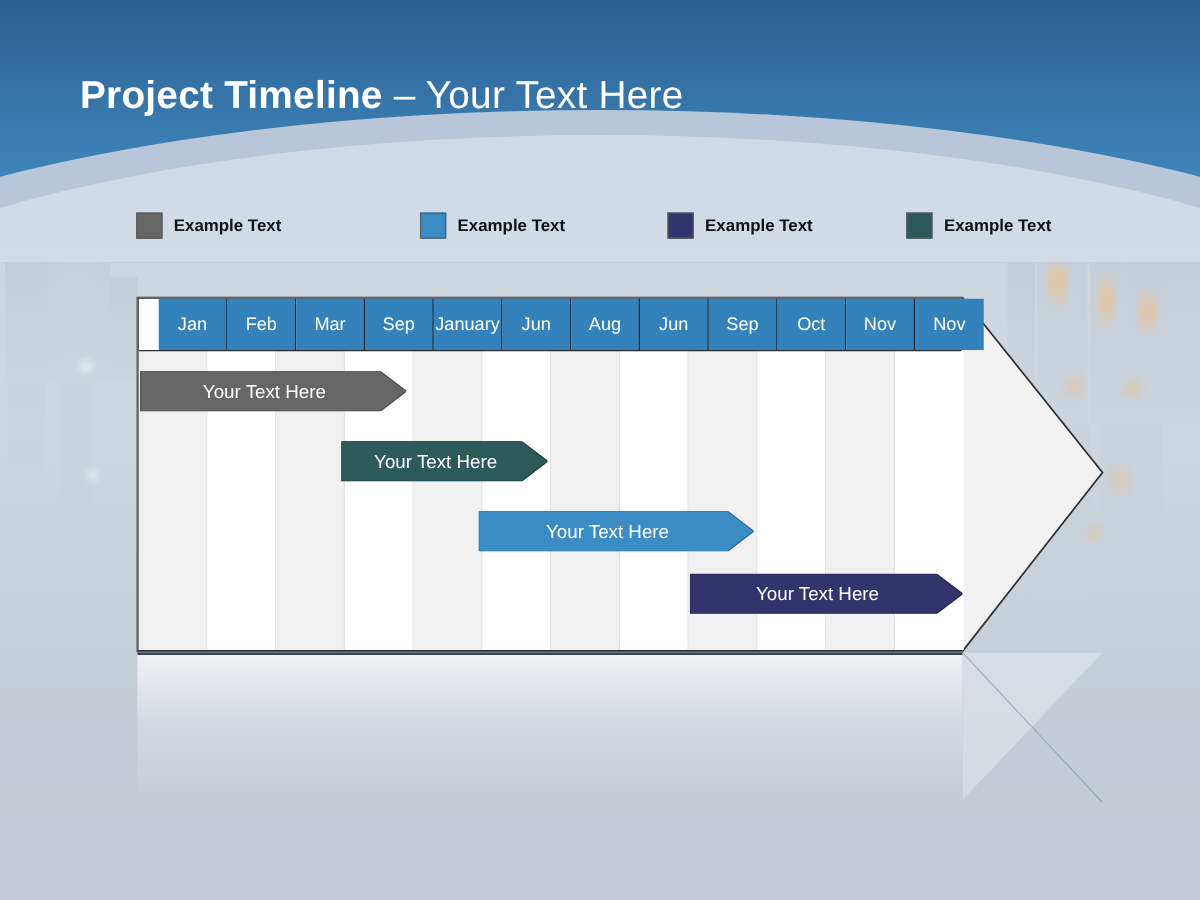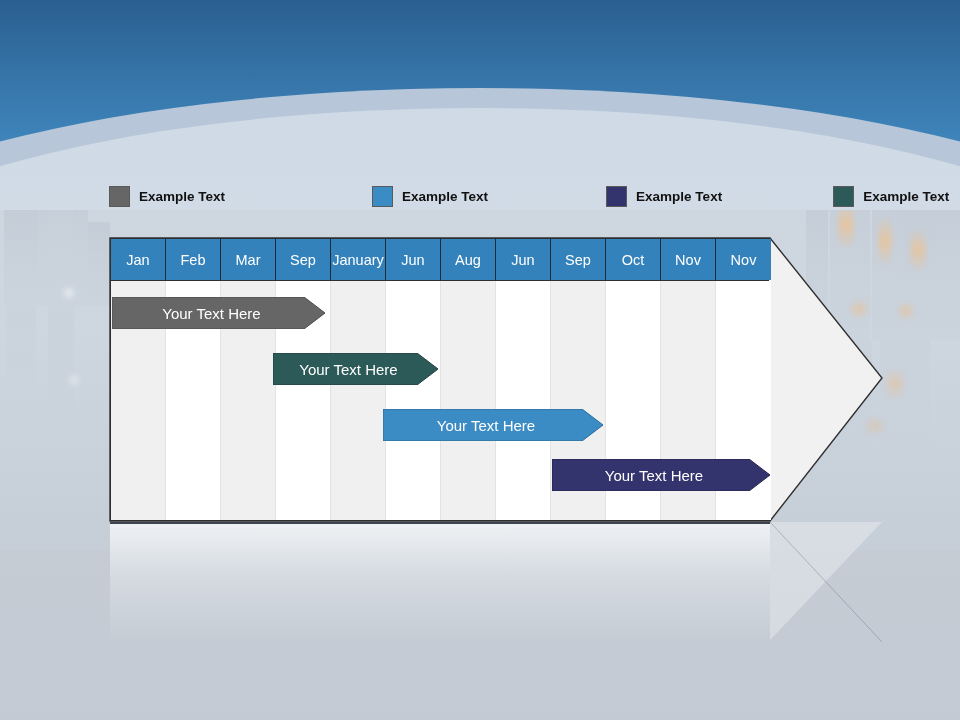--- a/index.html
+++ b/index.html
@@ -59,43 +59,43 @@
   .title{
     position:absolute;left:64px;top:58px;
     font-size:31px;color:#ffffff;white-space:nowrap;
     letter-spacing:.2px;
   }
   .title b{font-weight:bold;}
   .title span.light{font-weight:normal;}
 
   
   .legend{
-    position:absolute;left:109px;top:186px;
-    display:flex;align-items:center;gap:36px;
+    position:absolute;left:109px;top:170px;
+    display:flex;align-items:center;
   }
   .legend-item{display:flex;align-items:center;}
   .legend-sw{
     width:21px;height:21px;border:1px solid #5a5a5a;box-sizing:border-box;
     display:block;
   }
   .legend-lb{
     font-size:13.5px;font-weight:bold;color:#111111;
     margin-left:9px;white-space:nowrap;
   }
 
   
   .bigarrow{position:absolute;left:100px;top:230px;width:800px;height:300px;}
 
   
   .table{
     position:absolute;left:110px;top:238px;width:660px;height:283px;
     border:1px solid #2f2f2f;box-sizing:border-box;
     background:#ffffff;
   }
-  .thead{display:flex;height:41px;}
+  .thead{display:flex;height:41px;padding-left:16px;}
   .th{
     flex:0 0 55px;height:41px;box-sizing:border-box;
     background:#3382bc;color:#ffffff;
     border-right:1px solid #1c2b38;
     display:flex;align-items:center;justify-content:center;
     font-size:14.5px;
   }
   .th:last-child{border-right:none;}
   .tbody{display:flex;height:240px;position:relative;}
   .tcol{
@@ -169,20 +169,23 @@
 
     <div class="cityfade"></div>
   </div>
 
   <div class="banner">
     <div class="fill"></div>
     <div class="arc-outer"></div>
     <div class="arc-inner"></div>
   </div>
 
+  <div class="title">
+    <b>Project Timeline</b><span class="light"> – </span><span class="light">Your Text Here</span>
+  </div>
 
   <div class="legend">
     <div class="legend-item" style="margin-right:111px;">
       <span class="legend-sw" style="background:#666666;"></span>
       <span class="legend-lb">Example Text</span>
     </div>
     <div class="legend-item" style="margin-right:82px;">
       <span class="legend-sw" style="background:#3b8cc4;"></span>
       <span class="legend-lb">Example Text</span>
     </div>

